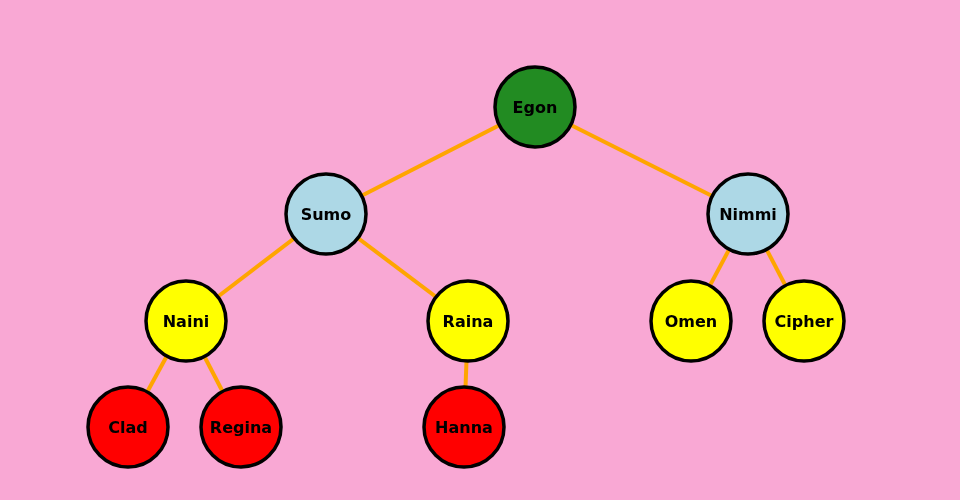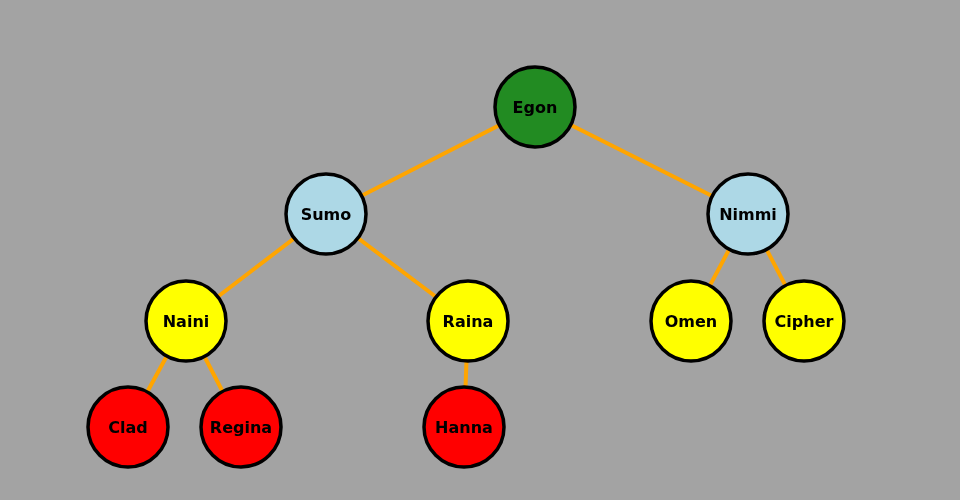--- a/index.html
+++ b/index.html
@@ -29,21 +29,21 @@
     font-family: "DejaVu Sans", "Liberation Sans", sans-serif;
     font-weight: 700;
     font-size: 16px;
     text-anchor: middle;
     user-select: none;
   }
 </style>
 </head>
 <body>
 
-<div class="stage" style="background: #a3a3a3;">
+<div class="stage" style="background: #f9a8d4;">
   <svg id="tree-svg" width="960" height="500" viewBox="0 0 960 500">
     <g id="edges-layer">
         <line x1="535" y1="107" x2="326" y2="214" stroke="#FFA500" stroke-width="4" class="edge"></line>
         <line x1="535" y1="107" x2="748" y2="214" stroke="#FFA500" stroke-width="4" class="edge"></line>
         <line x1="326" y1="214" x2="186" y2="321" stroke="#FFA500" stroke-width="4" class="edge"></line>
         <line x1="326" y1="214" x2="468" y2="321" stroke="#FFA500" stroke-width="4" class="edge"></line>
         <line x1="748" y1="214" x2="691" y2="321" stroke="#FFA500" stroke-width="4" class="edge"></line>
         <line x1="748" y1="214" x2="804" y2="321" stroke="#FFA500" stroke-width="4" class="edge"></line>
         <line x1="186" y1="321" x2="128" y2="427" stroke="#FFA500" stroke-width="4" class="edge"></line>
         <line x1="186" y1="321" x2="241" y2="427" stroke="#FFA500" stroke-width="4" class="edge"></line>

